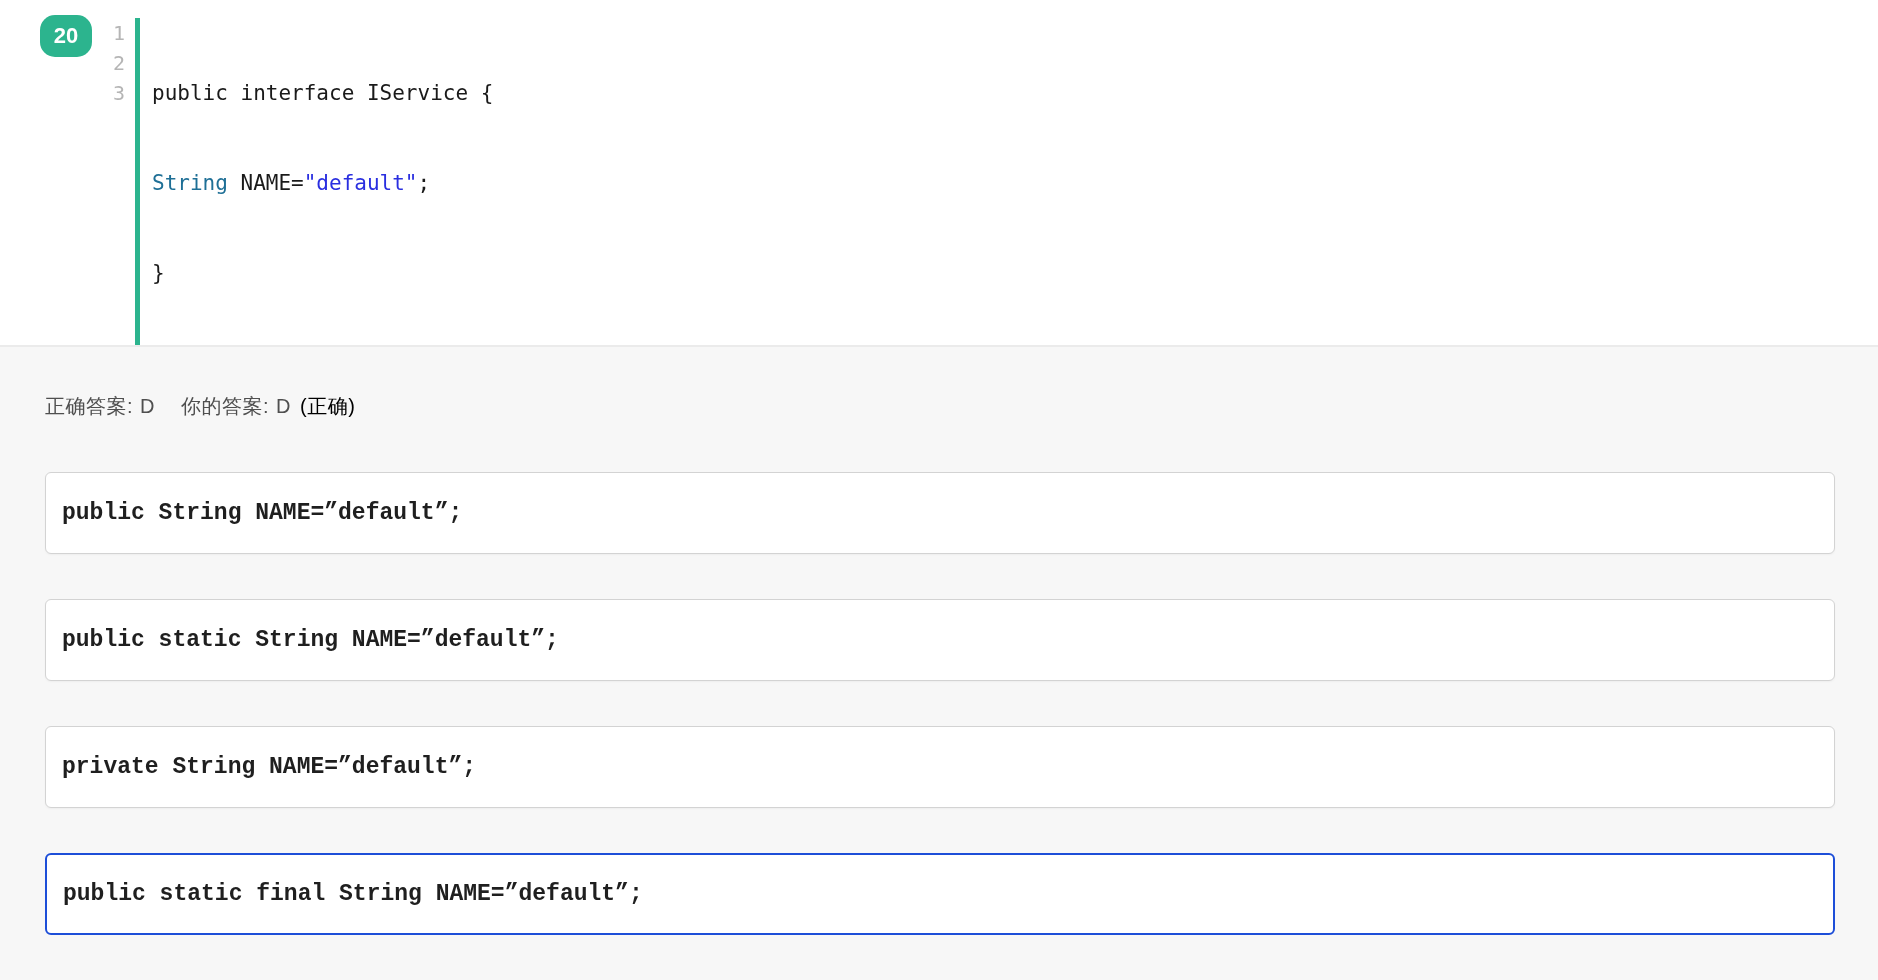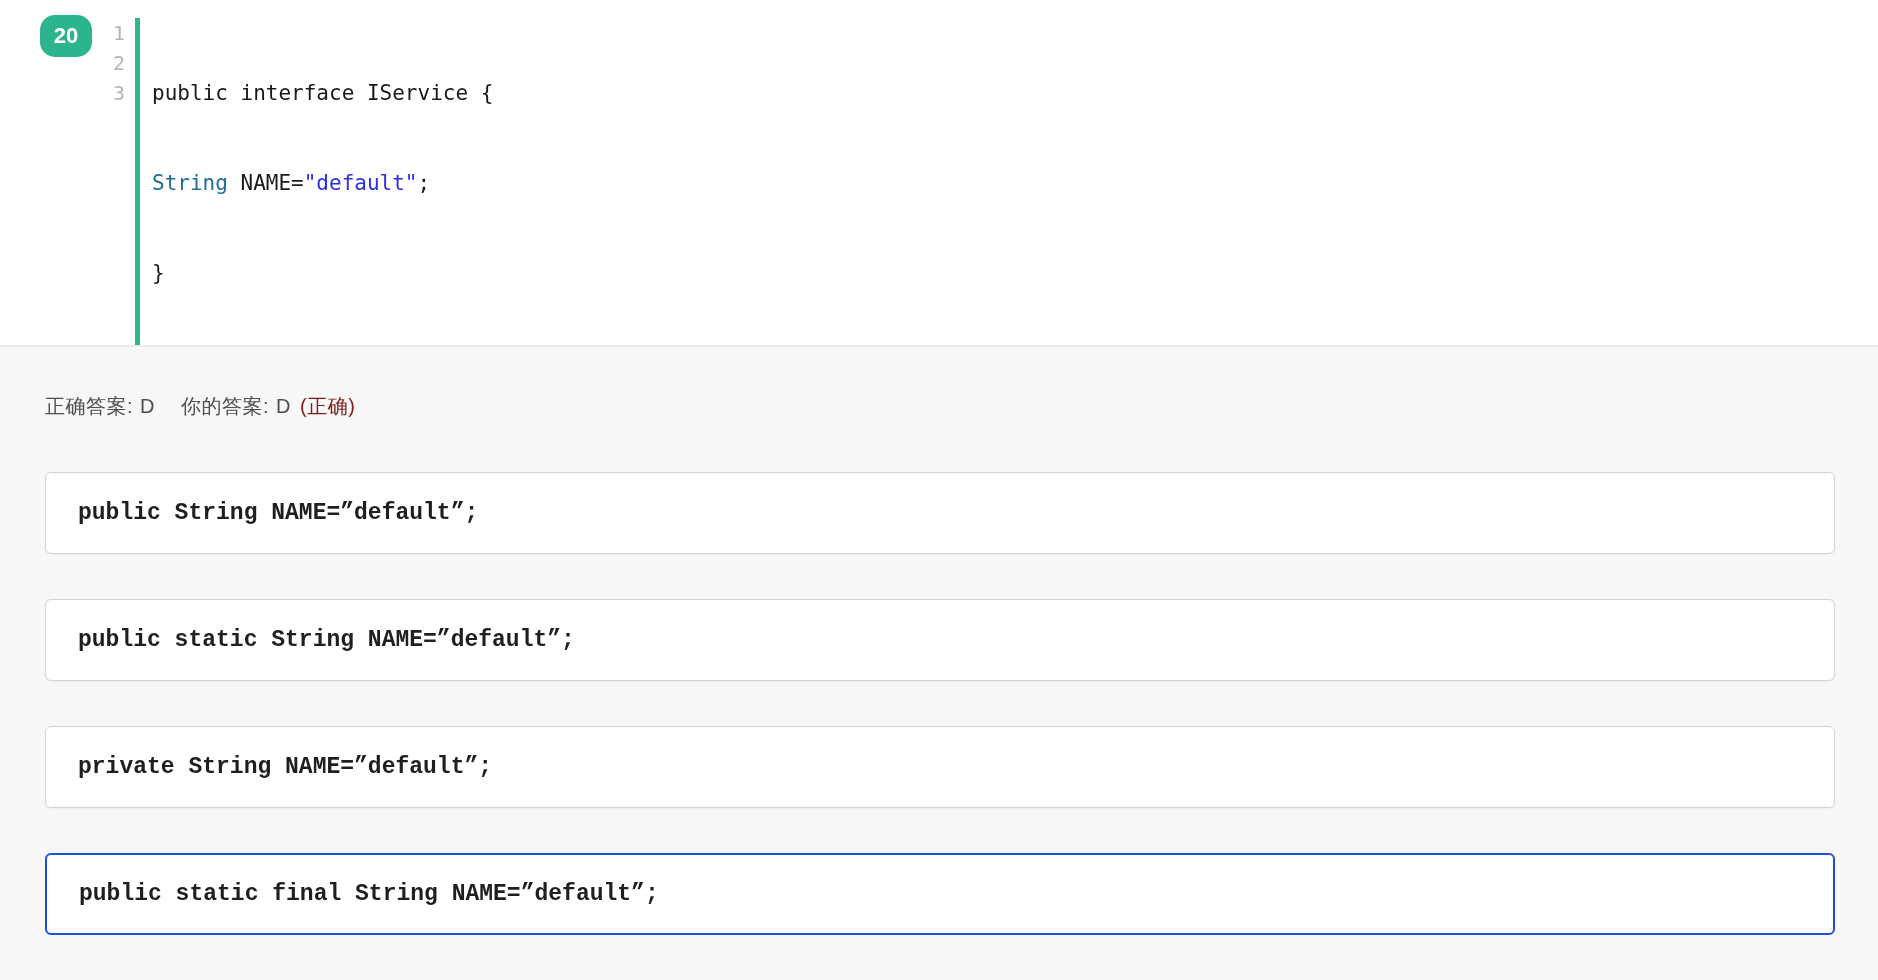--- a/index.html
+++ b/index.html
@@ -59,31 +59,31 @@
     background: #f7f7f7;
     border-top: 2px solid #ebebeb;
   }
 
   .answer-summary {
     position: absolute; left: 45px; top: 46px;
     font-size: 20px; color: #4f4f4f; letter-spacing: 0.5px;
   }
   .answer-summary .ans-val { margin-left: 7px; color: #4f4f4f; }
   .answer-summary .your-label { margin-left: 26px; }
-  .answer-summary .verdict { margin-left: 9px; color: #7f1d1d; }
+  .answer-summary .verdict { margin-left: 9px; color: #000000; }
 
   .option {
     position: absolute; left: 45px;
     width: 1790px; height: 82px;
     background: #ffffff;
     border: 1px solid #d3d3d3;
     border-radius: 6px;
     box-shadow: 0 1px 2px rgba(0,0,0,0.04);
     display: flex; align-items: center;
-    padding-left: 32px;
+    padding-left: 16px;
     cursor: pointer;
   }
   .option-text {
     font-family: "Liberation Mono", monospace;
     font-size: 23px; font-weight: bold;
     color: #1f1f1f;
     white-space: pre;
   }
   .option-a { top: 125px; }
   .option-b { top: 252px; }

